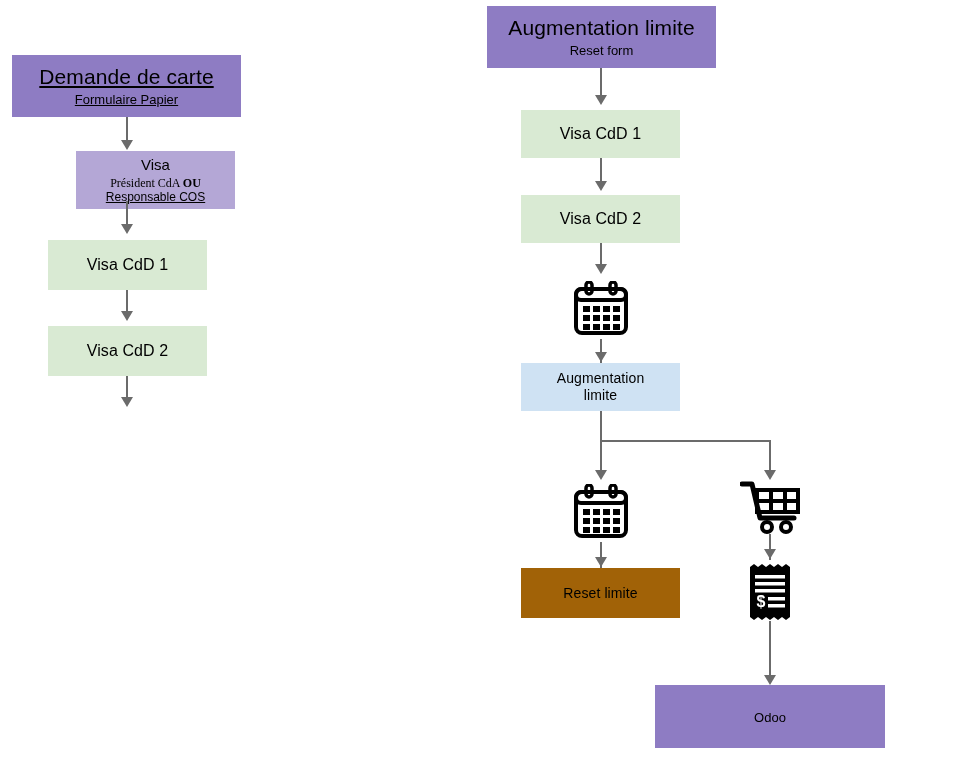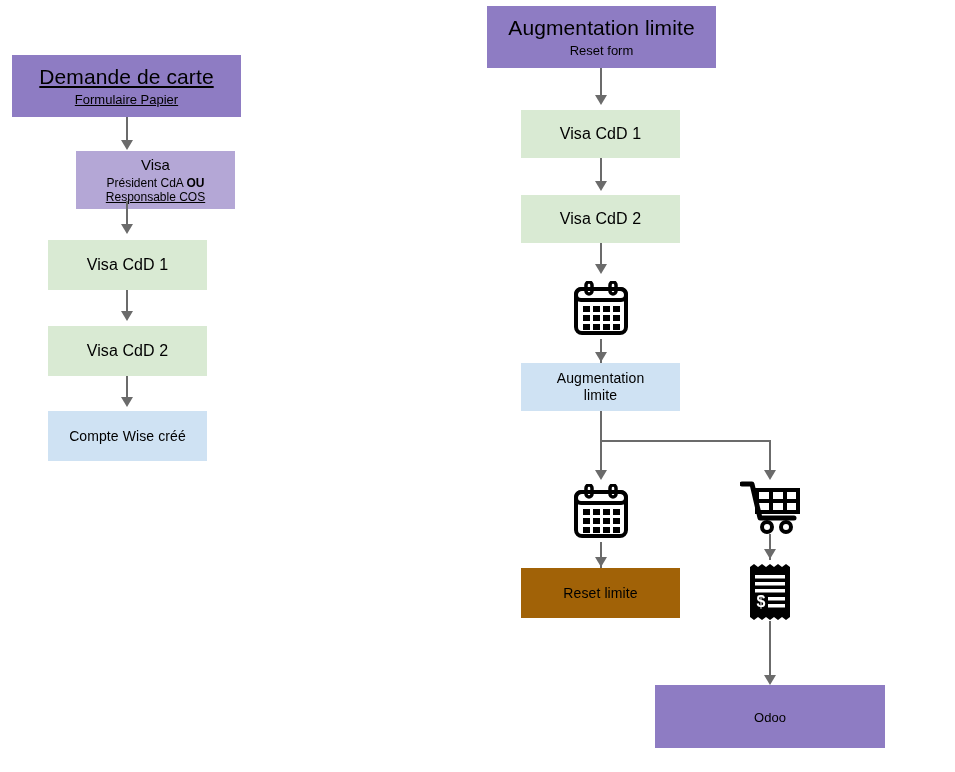--- a/index.html
+++ b/index.html
@@ -77,44 +77,41 @@
   <div class="node" style="left:12px; top:55px; width:229px; height:62px; background:#8e7cc3;text-decoration:underline;">
     <div class="title">Demande de carte</div>
     <div class="subtitle">Formulaire Papier</div>
   </div>
 
   <div class="vline" style="left:126px; top:117px; height:28px;"></div>
   <div class="arrowhead" style="left:121px; top:140px;"></div>
 
   <div class="node mid" style="left:48px; top:151px; width:159px; height:58px; background:#b4a7d6;margin-left:28px;">
     <div style="font-size:15px;">Visa</div>
-    <div style="font-size:12px; margin-top:2px;"><span>Président CdA </span><span class="bold-inline">OU</span></div>
+    <div style="font-size:12px; margin-top:2px;font-family:Liberation Serif, serif;"><span>Président CdA </span><span class="bold-inline">OU</span></div>
     <div style="font-size:12px;text-decoration:underline;">Responsable COS</div>
   </div>
 
   <div class="vline" style="left:126px; top:201px; height:28px;"></div>
   <div class="arrowhead" style="left:121px; top:224px;"></div>
 
   <div class="node small" style="left:48px; top:240px; width:159px; height:50px; background:#d9ead3;">
     <div class="title">Visa CdD 1</div>
   </div>
 
   <div class="vline" style="left:126px; top:290px; height:26px;"></div>
   <div class="arrowhead" style="left:121px; top:311px;"></div>
 
   <div class="node small" style="left:48px; top:326px; width:159px; height:50px; background:#d9ead3;">
     <div class="title">Visa CdD 2</div>
   </div>
 
   <div class="vline" style="left:126px; top:376px; height:26px;"></div>
   <div class="arrowhead" style="left:121px; top:397px;"></div>
 
-  <div class="node tiny" style="left:48px; top:411px; width:159px; height:50px; background:#cfe2f3;">
-    <div class="title">Compte Wise créé</div>
-  </div>
 
   <div class="node" style="left:487px; top:6px; width:229px; height:62px; background:#8e7cc3;">
     <div class="title">Augmentation limite</div>
     <div class="subtitle">Reset form</div>
   </div>
 
   <div class="vline" style="left:600px; top:68px; height:30px;"></div>
   <div class="arrowhead" style="left:595px; top:95px;"></div>
 
   <div class="node small" style="left:521px; top:110px; width:159px; height:48px; background:#d9ead3;">

